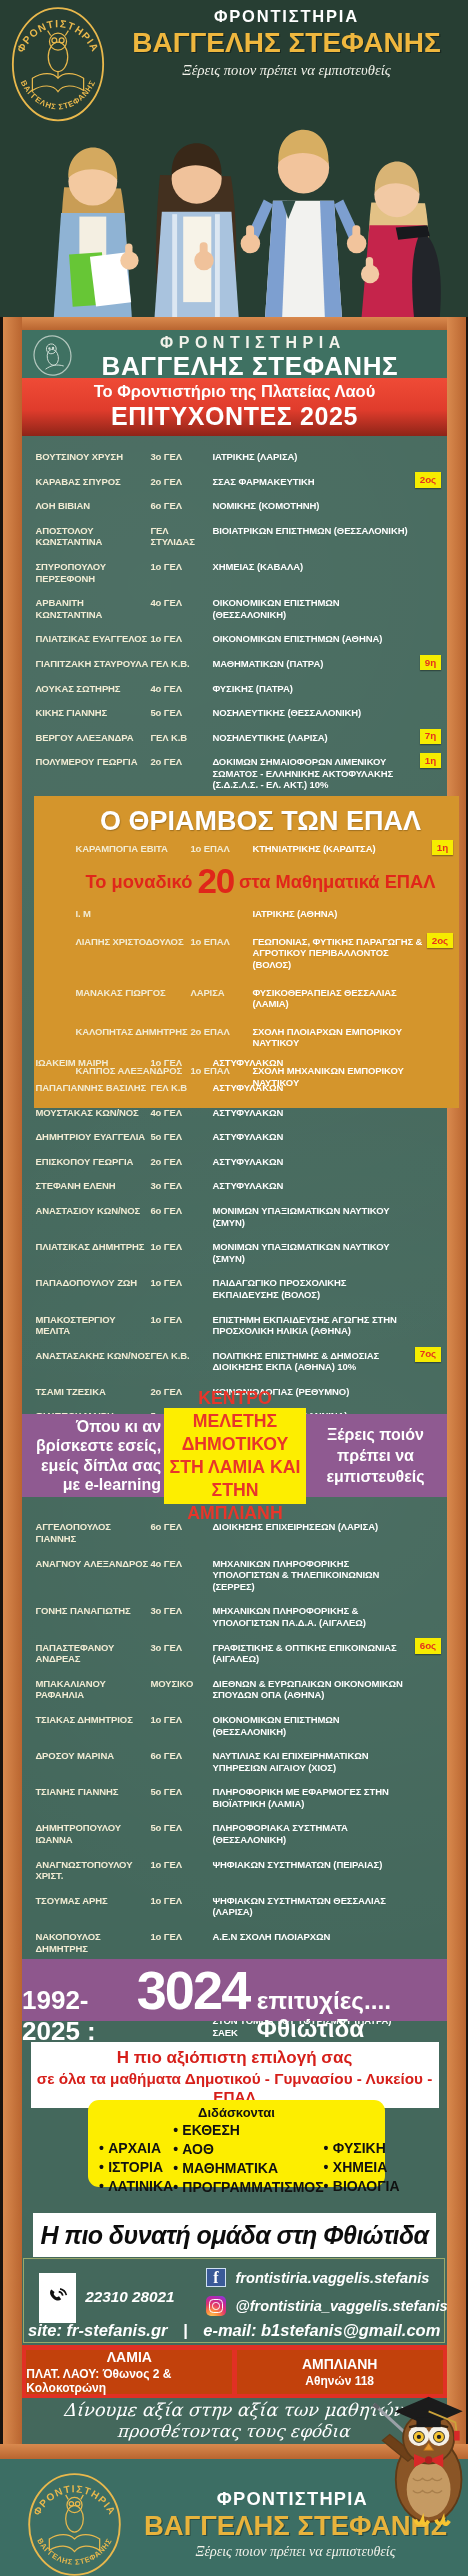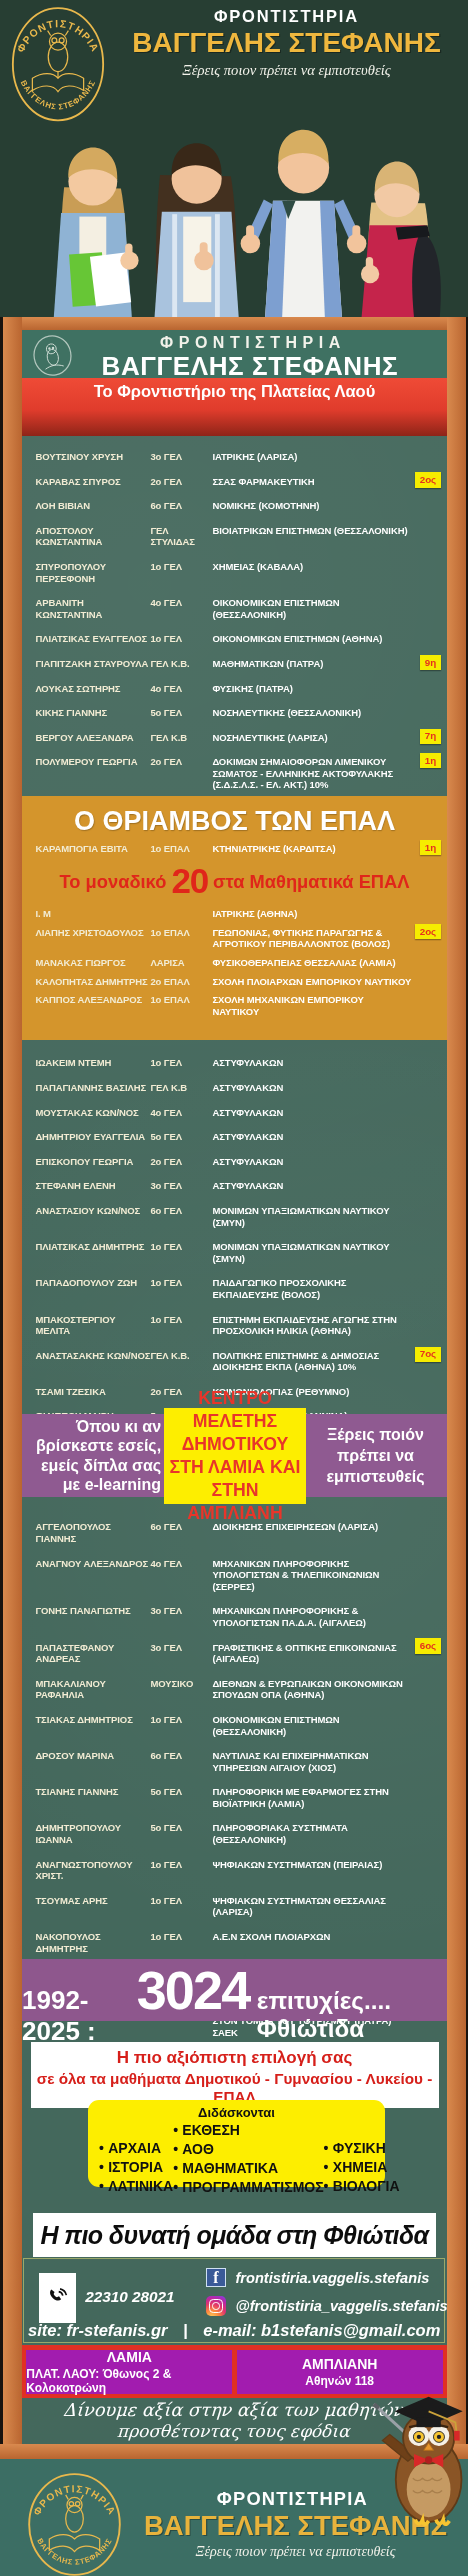--- a/index.html
+++ b/index.html
@@ -49,25 +49,25 @@
   .rows{display:flex;flex-direction:column;}
   .s-row{position:relative;display:flex;padding-left:13.4px;line-height:11.6px;font-size:9.5px;
     font-weight:bold;letter-spacing:-0.1px;}
   .c-name{flex:0 0 115px;color:#f2ecd4;}
   .c-school{flex:0 0 62px;color:#f2ecd4;}
   .c-dept{flex:1;color:#fff;margin-right:35px;}
   .c-badge{position:absolute;right:6.1px;top:-3.1px;background:#f6ec00;color:#e5311d;
     font-size:9.8px;font-weight:bold;padding:1.8px 4.9px;box-shadow:0 0.6px 1.2px rgba(0,0,0,.4);}
 
   .list1{position:absolute;top:106px;left:0;width:425px;height:361px;padding-top:14.6px;gap:13px;}
-  .epal{position:absolute;top:466px;left:0;width:425px;height:244px;background:#d4952c;}
+  .epal{position:absolute;top:466px;left:12px;width:425px;height:312px;background:#d4952c;padding-left:28px;}
   .epal-heading{margin:9.8px 0 6.1px;text-align:center;color:#fff;font-weight:bold;font-size:27px;
     text-shadow:0.6px 1.2px 1.2px rgba(0,0,0,.25);}
   .epal-rows1{gap:12.2px;}
-  .epal-rows2{gap:7px;margin-top:7.3px;}
+  .epal-rows2{gap:16px;margin-top:7.3px;}
   .epal-highlight{margin:6.1px 0 1.2px;text-align:center;color:#e0261a;font-weight:bold;}
   .eh-pre,.eh-post{font-size:18.3px;}
   .eh-num{font-size:35px;vertical-align:-4.9px;letter-spacing:-1.2px;padding:0 2.4px;}
   .list2{position:absolute;top:710px;left:0;width:425px;height:368px;padding-top:17px;gap:13px;}
   .list3{position:absolute;top:1174px;left:0;width:425px;height:456px;padding-top:17px;gap:13px;}
 
   
   .promo{position:absolute;top:1078px;left:0;width:425px;height:96px;}
   .promo-purple{position:absolute;top:5.5px;left:0;width:425px;height:83px;background:#8f5a91;}
   .promo-left{position:absolute;top:8.5px;left:6.1px;width:133px;text-align:right;color:#fff;
@@ -120,21 +120,21 @@
   .ig-icon::before{content:"";position:absolute;inset:3.1px;border:1.2px solid #fff;border-radius:4.3px;}
   .ig-icon::after{content:"";position:absolute;inset:6.1px;border:1.2px solid #fff;border-radius:50%;}
   .soc-text{color:#fff;font-weight:bold;font-style:italic;font-size:14.6px;}
   .site-line{position:absolute;top:62px;left:0;width:100%;text-align:center;color:#fff;
     font-weight:bold;font-style:italic;font-size:16.5px;}
   .site-line .sep{padding:0 11px;}
 
   
   .locations{position:absolute;top:2015px;left:0;width:425px;height:53px;background:#e13024;
     display:flex;gap:4.3px;padding:4.3px;}
-  .loc{flex:1;background:#a21caf;display:flex;flex-direction:column;align-items:center;
+  .loc{flex:1;background:#c2410c;display:flex;flex-direction:column;align-items:center;
     justify-content:center;color:#fff;}
   .loc-name{font-weight:bold;font-size:14px;}
   .loc-addr{font-size:12px;font-weight:bold;margin-top:2.4px;}
 
   .motto{position:absolute;top:2068px;left:0;width:425px;height:46px;text-align:center;color:#fff;
     font-family:"DejaVu Serif",serif;font-style:italic;}
   .motto-1{margin:1.2px 0 0;font-size:17.7px;transform:skewX(-6deg);}
   .motto-2{margin:1.8px 0 0;font-size:17px;transform:skewX(-6deg);}
 
   
@@ -243,20 +243,21 @@
           <circle cx="32" cy="23" r="2" fill="#e8efe9"></circle>
             <circle cx="38" cy="23" r="2" fill="#e8efe9"></circle>
           <path d="M20,55 C30,50 40,50 50,55" fill="none" stroke="#e8efe9" stroke-width="1.5"></path>
         </svg>
         <div class="board-title-small" data-name="board-title-small">ΦΡΟΝΤΙΣΤΗΡΙΑ</div>
         <div class="board-title-name" data-name="board-title-name">ΒΑΓΓΕΛΗΣ ΣΤΕΦΑΝΗΣ</div>
       </div>
 
       <div class="redbanner" data-name="red-banner">
         <div class="red-line1" data-name="banner-subtitle">Το Φροντιστήριο της Πλατείας Λαού</div>
+        <div class="red-line2" data-name="banner-title">ΕΠΙΤΥΧΟΝΤΕΣ 2025</div>
       </div>
 
       <div class="list1 rows" data-name="results-list-gel">
           <div class="s-row" data-name="result-row">
             <span class="c-name" data-name="student-name">ΒΟΥΤΣΙΝΟΥ ΧΡΥΣΗ</span>
             <span class="c-school" data-name="student-school">3ο ΓΕΛ</span>
             <span class="c-dept" data-name="study-department">ΙΑΤΡΙΚΗΣ (ΛΑΡΙΣΑ)</span>
           </div>
           <div class="s-row" data-name="result-row">
             <span class="c-name" data-name="student-name">ΚΑΡΑΒΑΣ ΣΠΥΡΟΣ</span>
@@ -369,21 +370,21 @@
             <div class="s-row" data-name="result-row">
               <span class="c-name" data-name="student-name">ΚΑΠΠΟΣ ΑΛΕΞΑΝΔΡΟΣ</span>
               <span class="c-school" data-name="student-school">1ο ΕΠΑΛ</span>
               <span class="c-dept" data-name="study-department">ΣΧΟΛΗ ΜΗΧΑΝΙΚΩΝ ΕΜΠΟΡΙΚΟΥ ΝΑΥΤΙΚΟΥ</span>
             </div>
           </div>
       </div>
 
       <div class="list2 rows" data-name="results-list-mid">
           <div class="s-row" data-name="result-row">
-            <span class="c-name" data-name="student-name">ΙΩΑΚΕΙΜ ΝΤΕΜΗ</span>
+            <span class="c-name" data-name="student-name">ΙΩΑΚΕΙΜ ΜΑΙΡΗ</span>
             <span class="c-school" data-name="student-school">1ο ΓΕΛ</span>
             <span class="c-dept" data-name="study-department">ΑΣΤΥΦΥΛΑΚΩΝ</span>
           </div>
           <div class="s-row" data-name="result-row">
             <span class="c-name" data-name="student-name">ΠΑΠΑΓΙΑΝΝΗΣ ΒΑΣΙΛΗΣ</span>
             <span class="c-school" data-name="student-school">ΓΕΛ Κ.Β</span>
             <span class="c-dept" data-name="study-department">ΑΣΤΥΦΥΛΑΚΩΝ</span>
           </div>
           <div class="s-row" data-name="result-row">
             <span class="c-name" data-name="student-name">ΜΟΥΣΤΑΚΑΣ ΚΩΝ/ΝΟΣ</span>

